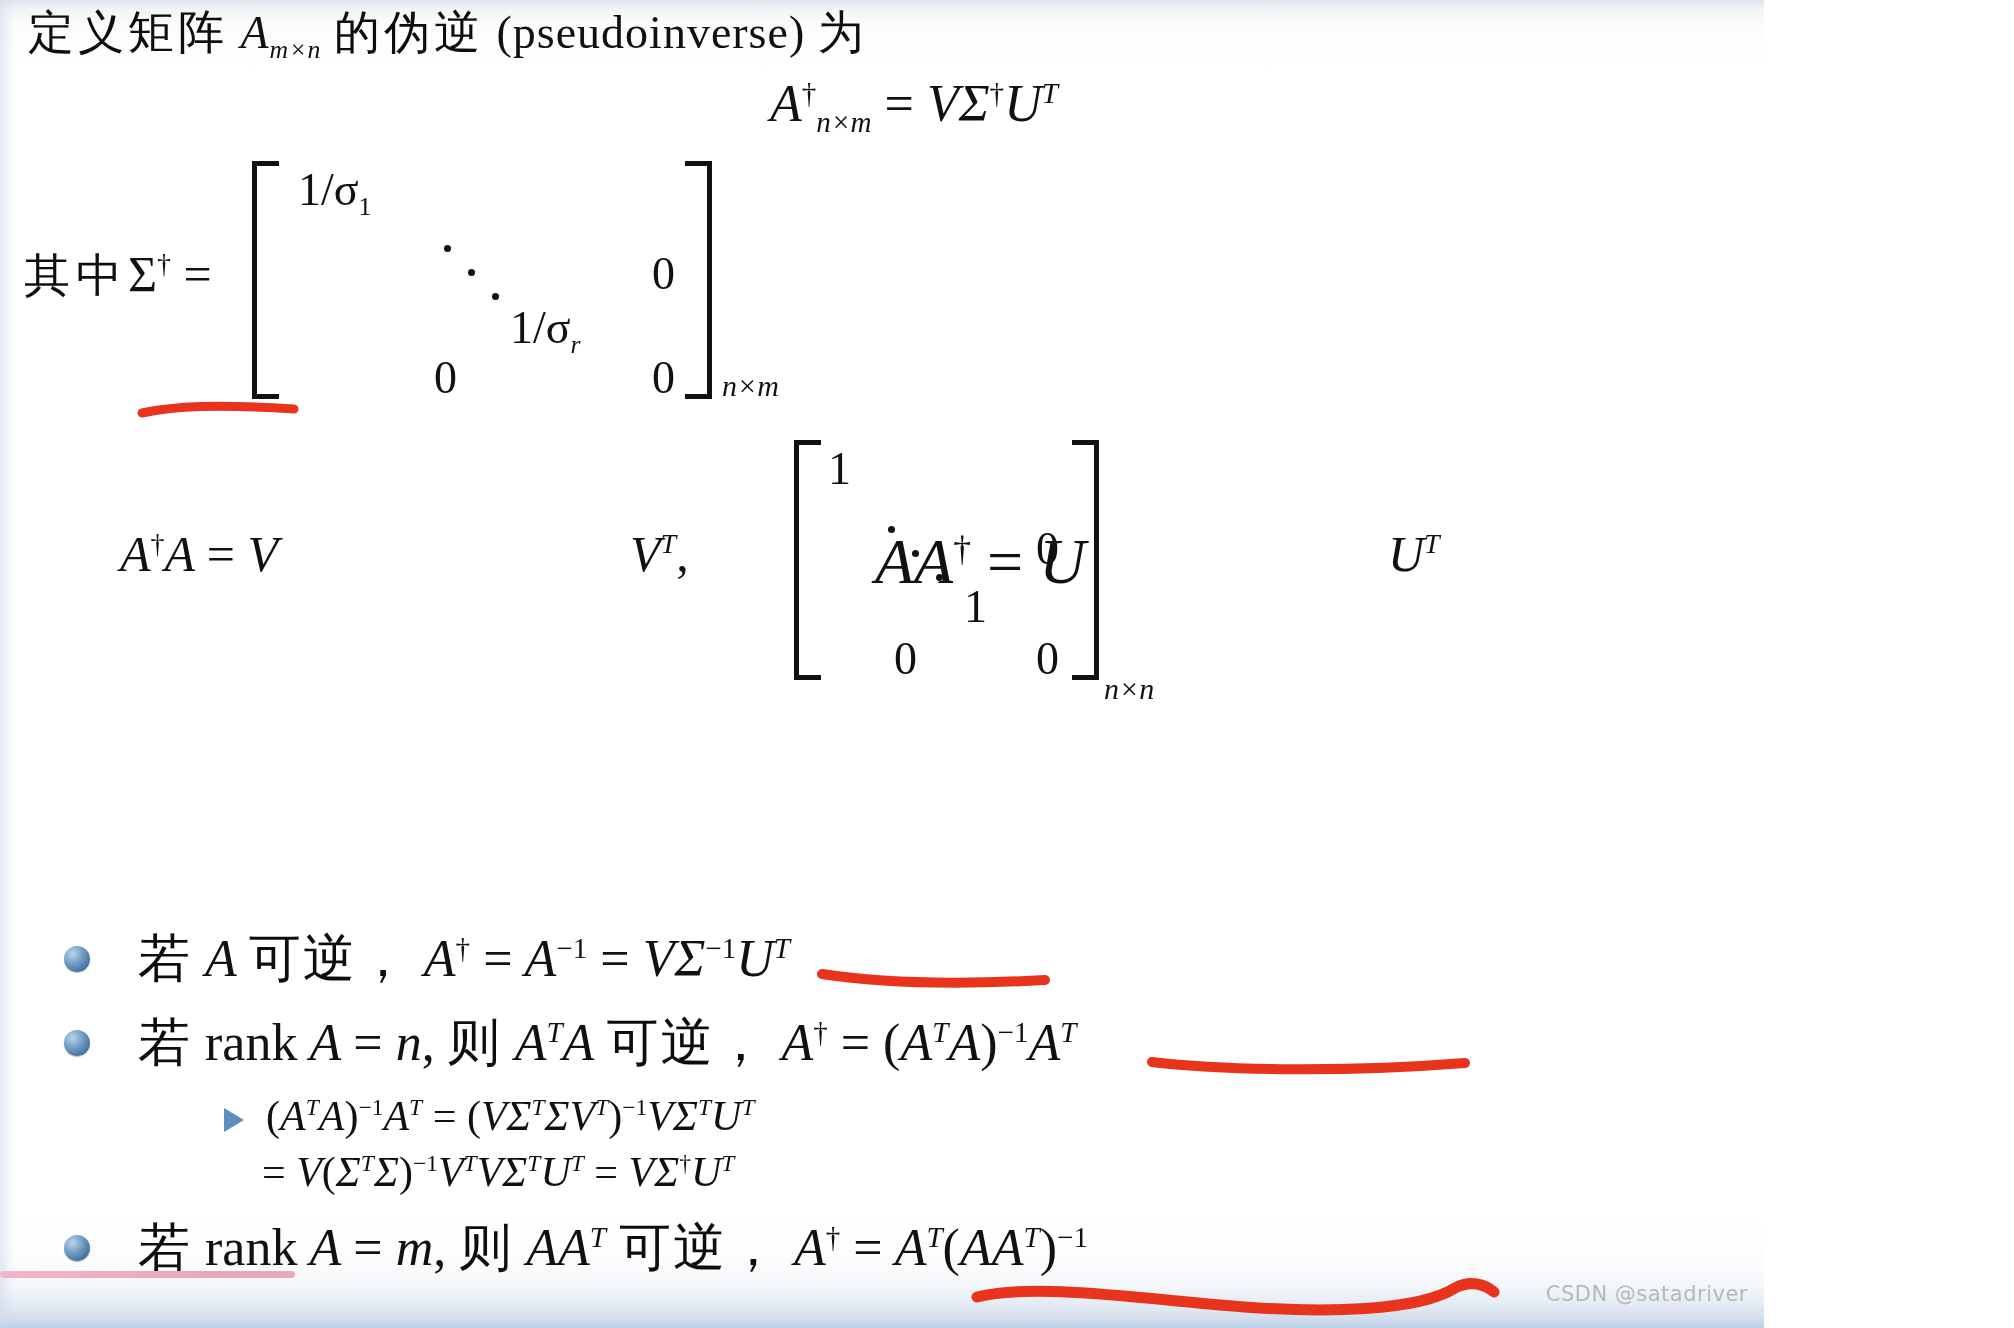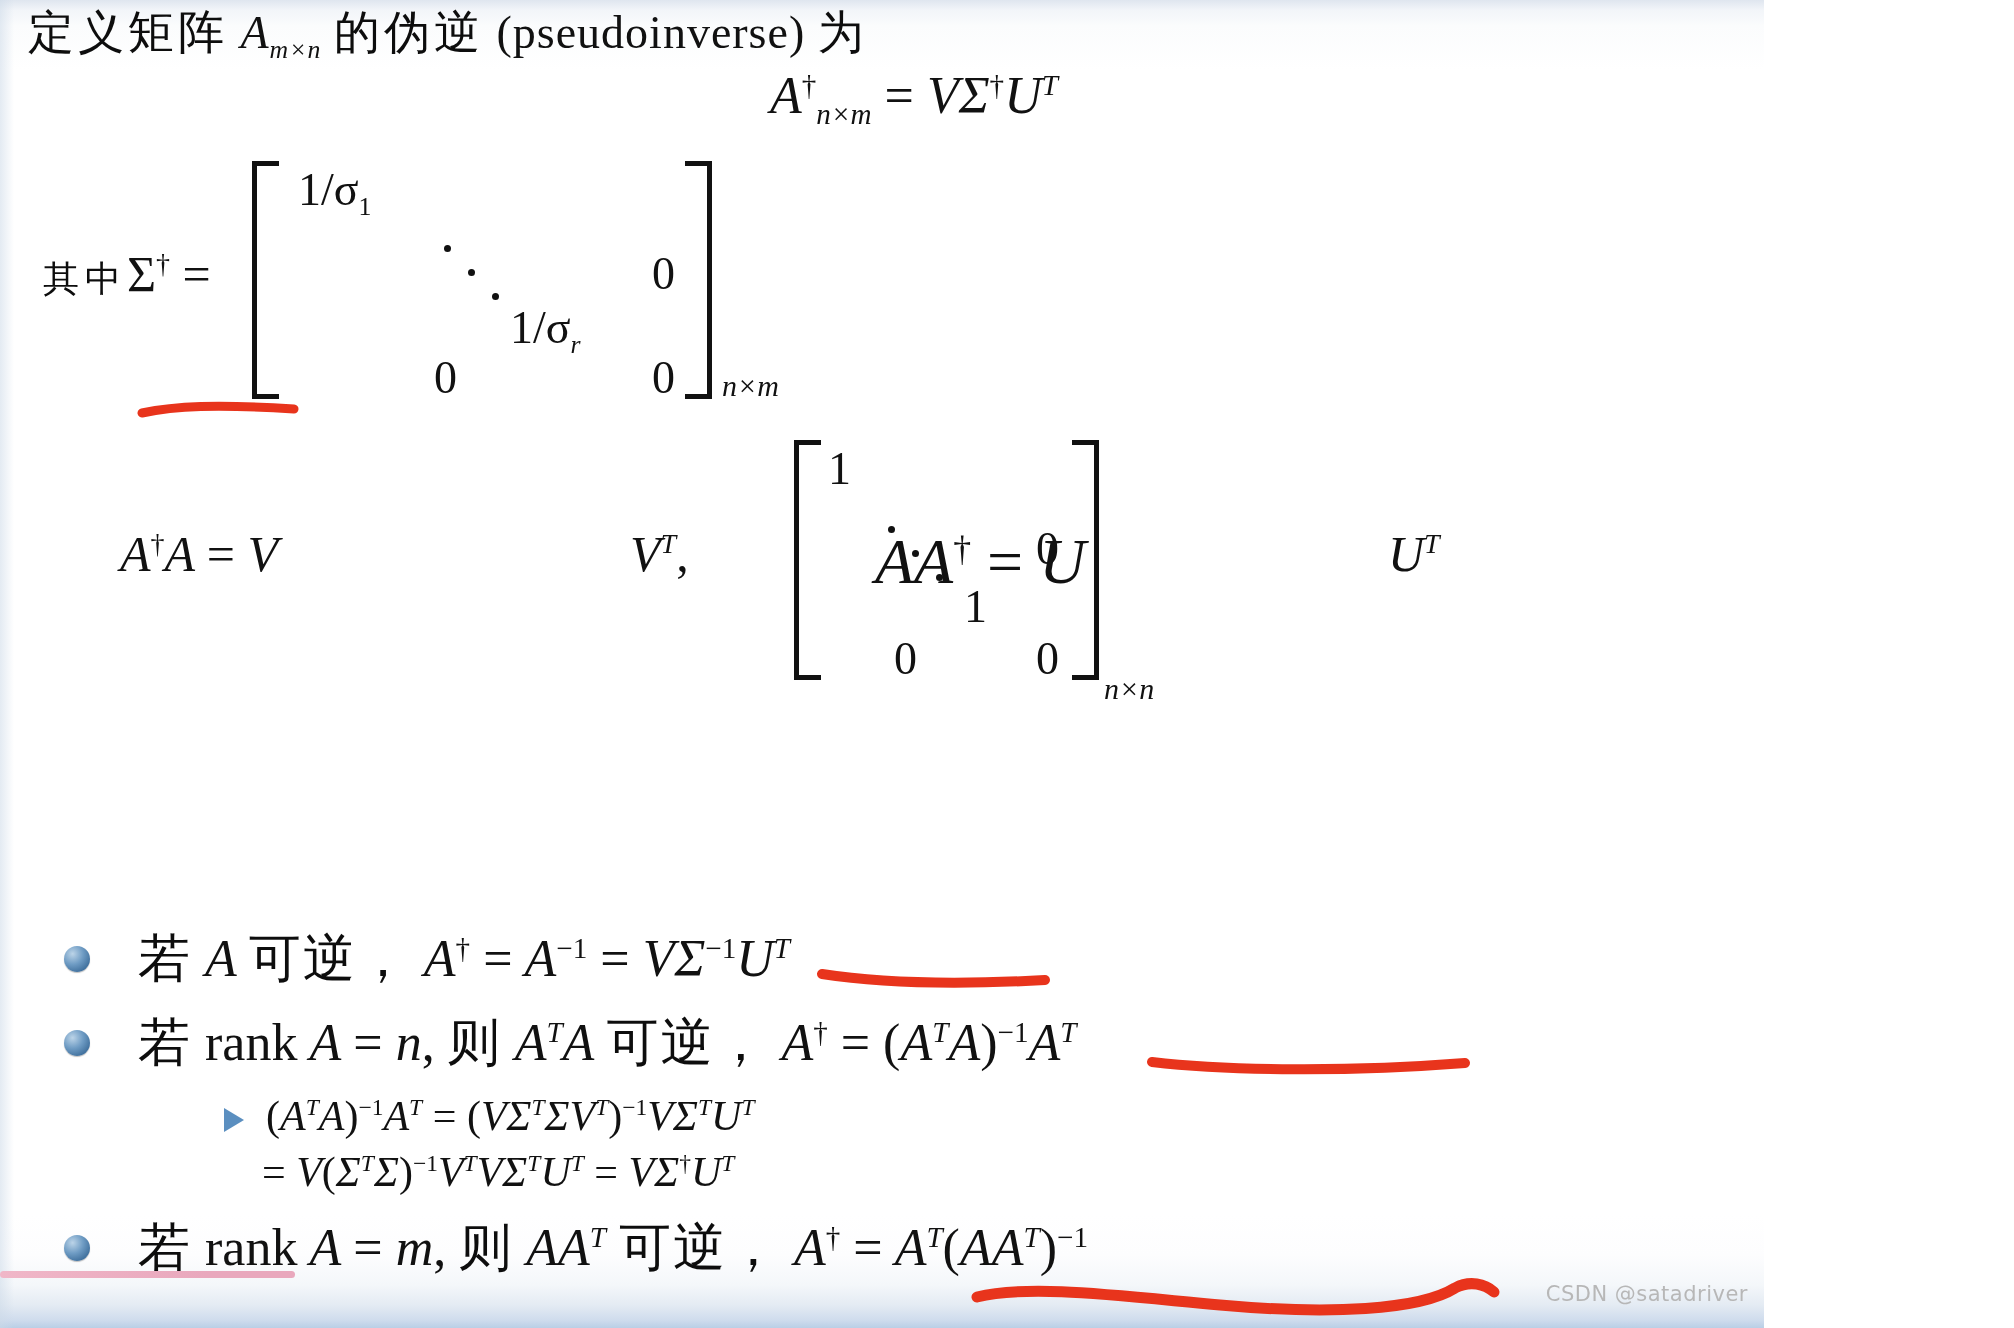--- a/index.html
+++ b/index.html
@@ -53,30 +53,30 @@
   
   #line1 {
     left: 28px; top: 2px;
     font-size: 46px;
     letter-spacing: 1px;
   }
   #line1 .cjk { font-size: 46px; letter-spacing: 4px; }
 
   
   #display1 {
-    left: 770px; top: 66px;
+    left: 770px; top: 74px;
     font-size: 52px;
   }
 
   
   #wherelbl {
     left: 24px; top: 245px;
     font-size: 50px;
   }
-  #wherelbl .cjk { font-size: 36px; letter-spacing: 6px; margin-left: 19px; }
+  #wherelbl .cjk { font-size: 46px; letter-spacing: 6px; }
 
   
   .matrix {
     display: inline-block;
     position: relative;
     vertical-align: middle;
   }
   .bracket {
     position: absolute;
     top: 0; bottom: 0;

